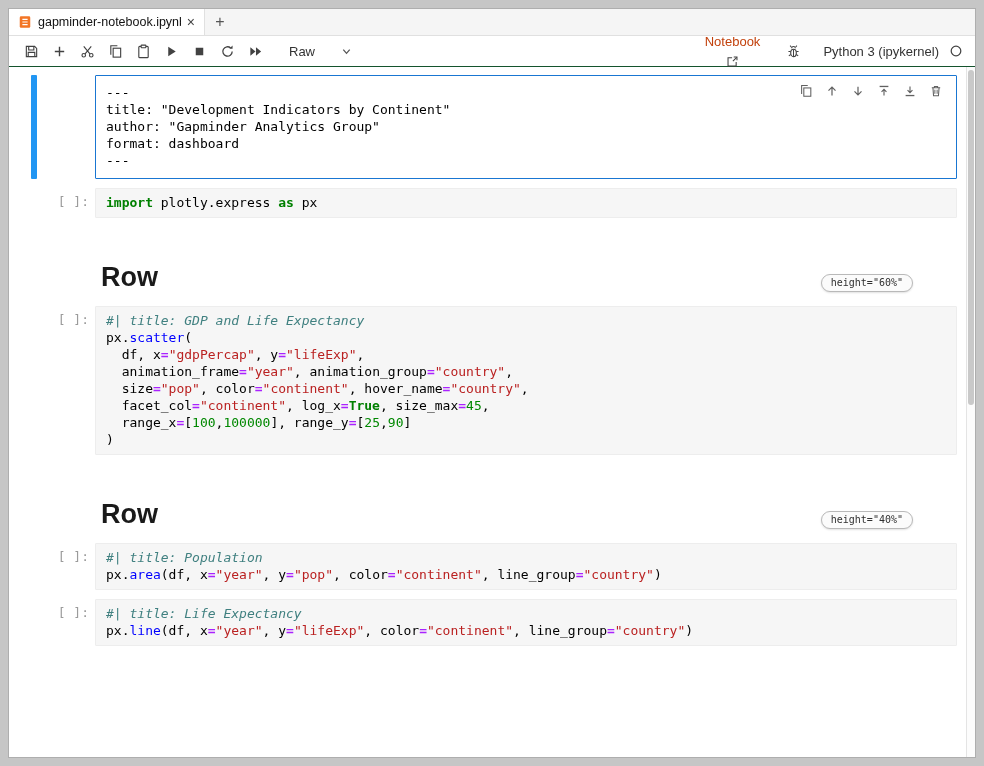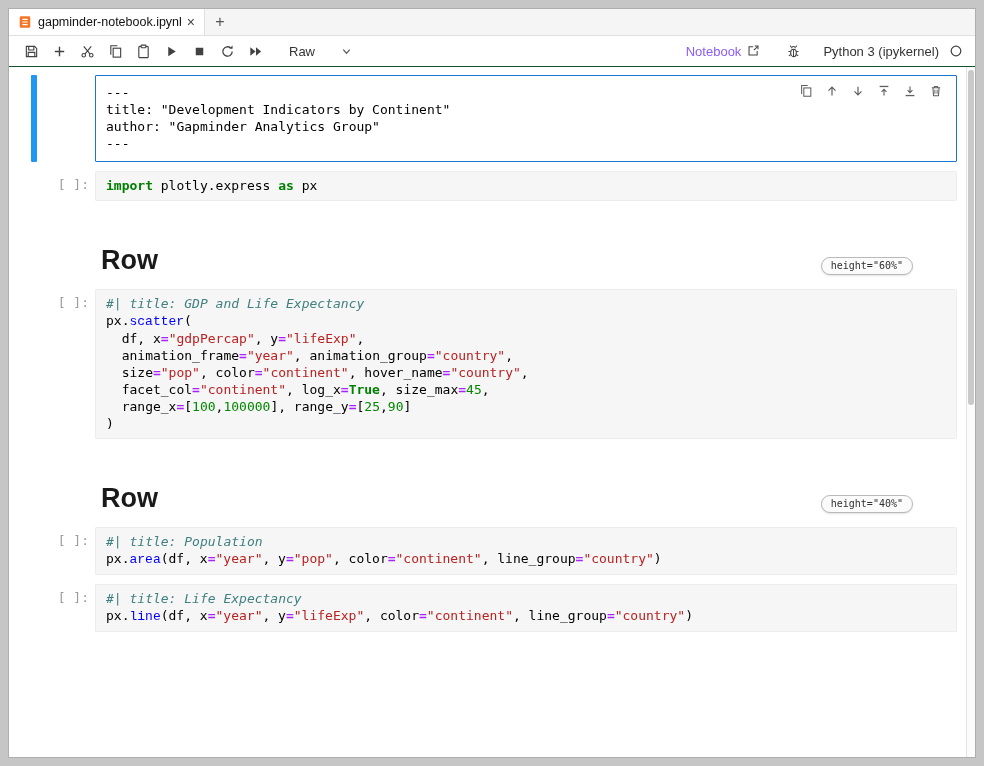--- a/index.html
+++ b/index.html
@@ -13,21 +13,21 @@
   .tab { display: flex; align-items: center; gap: 6px; padding: 0 9px; background: #fff; border-right: 1px solid #e0e0e0; width: 196px; cursor: pointer; }
   .tab-title { font-size: 12.5px; color: #111; white-space: nowrap; overflow: hidden; }
   .tab-close { color: #444; font-size: 14px; line-height: 14px; margin-left: auto; cursor: pointer; }
   .newtab { width: 30px; display: flex; align-items: center; justify-content: center; color: #555; font-size: 16px; cursor: pointer; }
 
   
   .toolbar { height: 31px; flex: none; background: #fff; border-bottom: 1px solid #14532d; display: flex; align-items: center; padding: 0 12px 0 8px; }
   .tbtn { width: 28px; height: 24px; display: flex; align-items: center; justify-content: center; border-radius: 2px; cursor: pointer; flex: none; }
   .celltype { display: flex; align-items: center; gap: 26px; margin-left: 14px; font-size: 13px; color: #333; padding: 2px 6px; cursor: pointer; }
   .tb-spacer { flex: 1; }
-  .nb-mode { display: flex; gap: 6px; font-size: 13px; color: #8b5cf6; margin-right: 26px; cursor: pointer; }
+  .nb-mode { display: flex; align-items: center; gap: 6px; font-size: 13px; color: #c2410c; margin-right: 26px; cursor: pointer; flex-direction: column; }
   .bug-btn { display: flex; margin-right: 22px; cursor: pointer; }
   .kernel-name { font-size: 13px; color: #333; margin-right: 10px; cursor: pointer; white-space: nowrap; text-align: right; }
   .kstatus { display: flex; }
 
   
   .notebook { flex: 1; position: relative; background: #fff; overflow: hidden; padding: 8px 18px 0 22px; }
   .cell { display: flex; margin-bottom: 9px; }
   .gutter { width: 64px; flex: none; position: relative; }
   .collapser { position: absolute; left: 0; top: 0; bottom: 0; width: 6px; border-radius: 1px; cursor: pointer; }
   .selected .collapser { background: var(--c-collapser, #2196F3); }
@@ -35,21 +35,21 @@
   .cell-main { flex: 1; min-width: 0; position: relative; }
   .editor { background: #f6f6f6; border: 1px solid #ededed; border-radius: 1px; padding: 5px 9px 6px 10px; }
   .raw-cell .editor { background: #fff; border: 1px solid var(--c-accent, #1976D2); padding: 8px 10px 9px 10px; }
   pre.code { font-family: "DejaVu Sans Mono", monospace; font-size: 13px; line-height: 17px; color: #000; white-space: pre; }
   .line { min-height: 17px; }
 
   .tk-pl { color: #000; }
   .tk-kw { color: var(--c-keyword, #008000); font-weight: bold; }
   .tk-st { color: var(--c-string, #BA2121); }
   .tk-nu { color: var(--c-number, #008800); }
-  .tk-fn { color: var(--c-function-name, #0000FF); font-family: Liberation Mono, monospace; }
+  .tk-fn { color: var(--c-function-name, #0000FF); }
   .tk-op { color: var(--c-operator, #AA22FF); font-weight: 600; }
   .tk-cm { color: var(--c-comment, #408080); font-style: italic; }
 
   .cell-toolbar { position: absolute; top: 7px; right: 12px; display: flex; gap: 8px; }
   .ct-btn { width: 18px; height: 18px; display: flex; align-items: center; justify-content: center; border-radius: 2px; cursor: pointer; }
 
   
   .md-cell { margin-top: 34px; margin-bottom: 14px; }
   .md-main { display: flex; align-items: flex-end; }
   .md-heading { font-size: 27px; font-weight: 700; color: #1a1a1a; margin: 10px 0 0 6px; line-height: 30px; flex: 1; }
@@ -190,21 +190,21 @@
 
   <div class="notebook">
     <div id="cells">
         <div class="cell raw-cell selected">
     <div class="gutter">
       <div class="collapser"></div>
       <div class="prompt"></div>
     </div>
     <div class="cell-main">
       <div class="editor">
-        <pre class="code"><div class="line"><span class="tk-pl">---</span></div><div class="line"><span class="tk-pl">title: "Development Indicators by Continent"</span></div><div class="line"><span class="tk-pl">author: "Gapminder Analytics Group"</span></div><div class="line"><span class="tk-pl">---</span></div></pre>
+        <pre class="code"><div class="line"><span class="tk-pl">---</span></div><div class="line"><span class="tk-pl">title: "Development Indicators by Continent"</span></div><div class="line"><span class="tk-pl">author: "Gapminder Analytics Group"</span></div><div class="line"><span class="tk-pl">format: dashboard</span></div><div class="line"><span class="tk-pl">---</span></div></pre>
       </div>
       <div class="cell-toolbar">
         <div class="ct-btn">
           <span>
                   <svg width="14" height="14" viewBox="0 0 16 16">
                     <rect x="5.5" y="4.5" width="8" height="9.5" fill="none" stroke="#616161" stroke-width="1.2"></rect>
                     <path d="M3 11.5V1.8h7" fill="none" stroke="#616161" stroke-width="1.2"></path>
                   </svg>
                 </span>
         </div>

